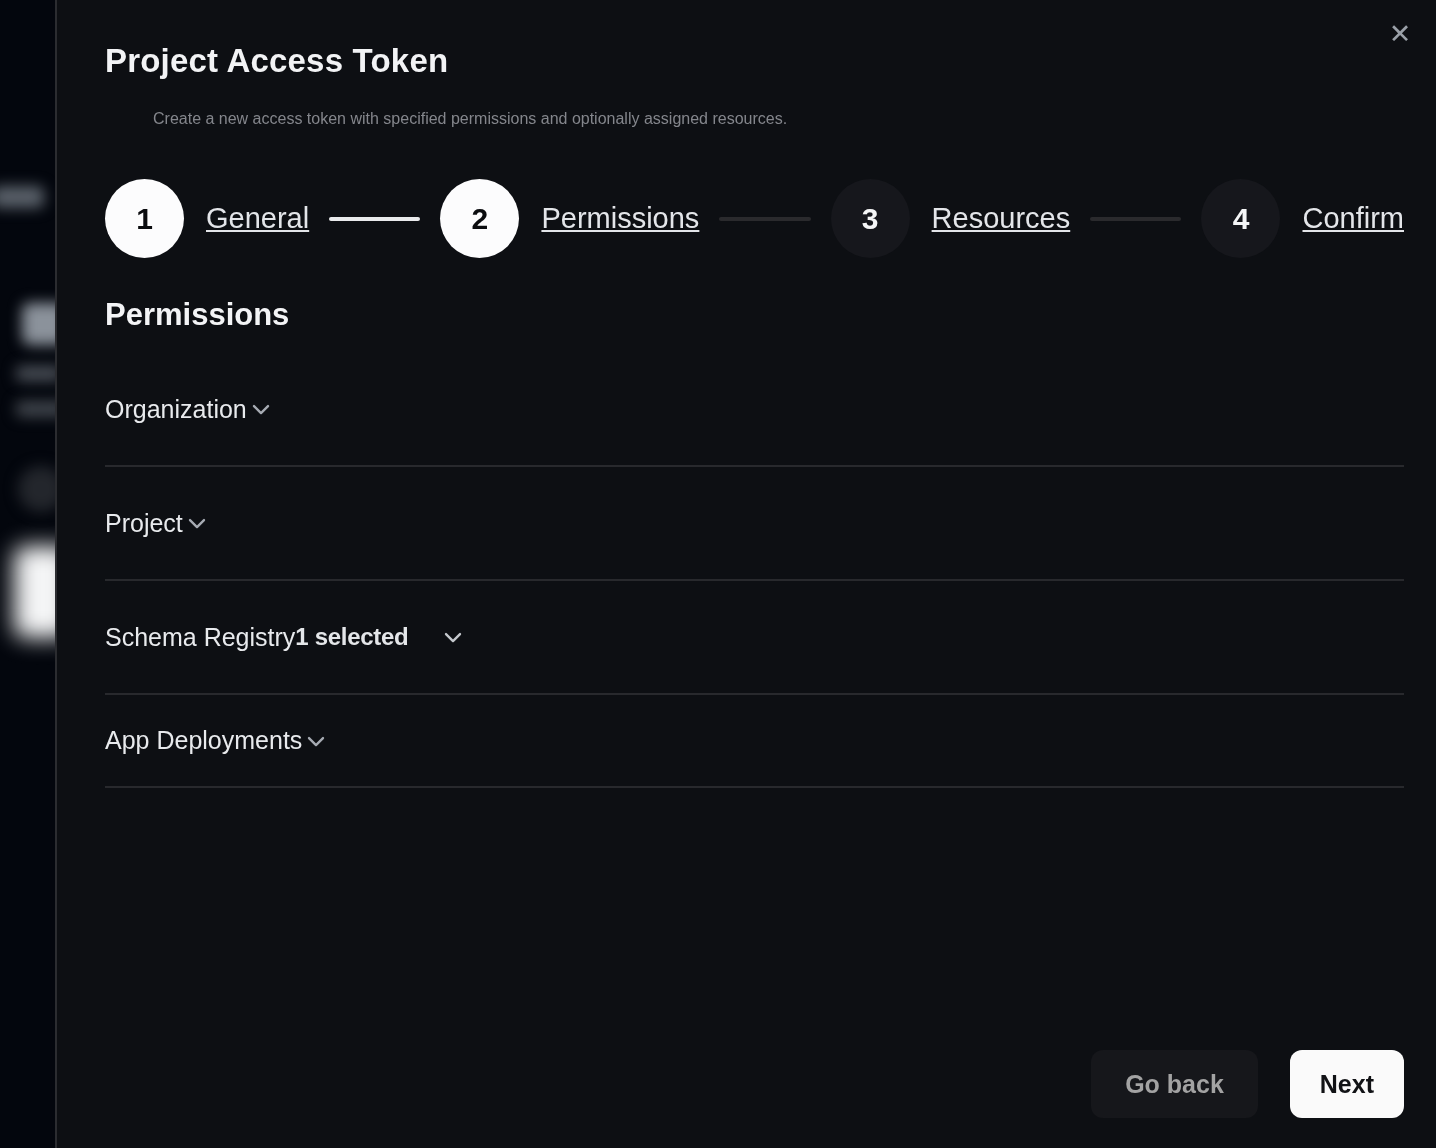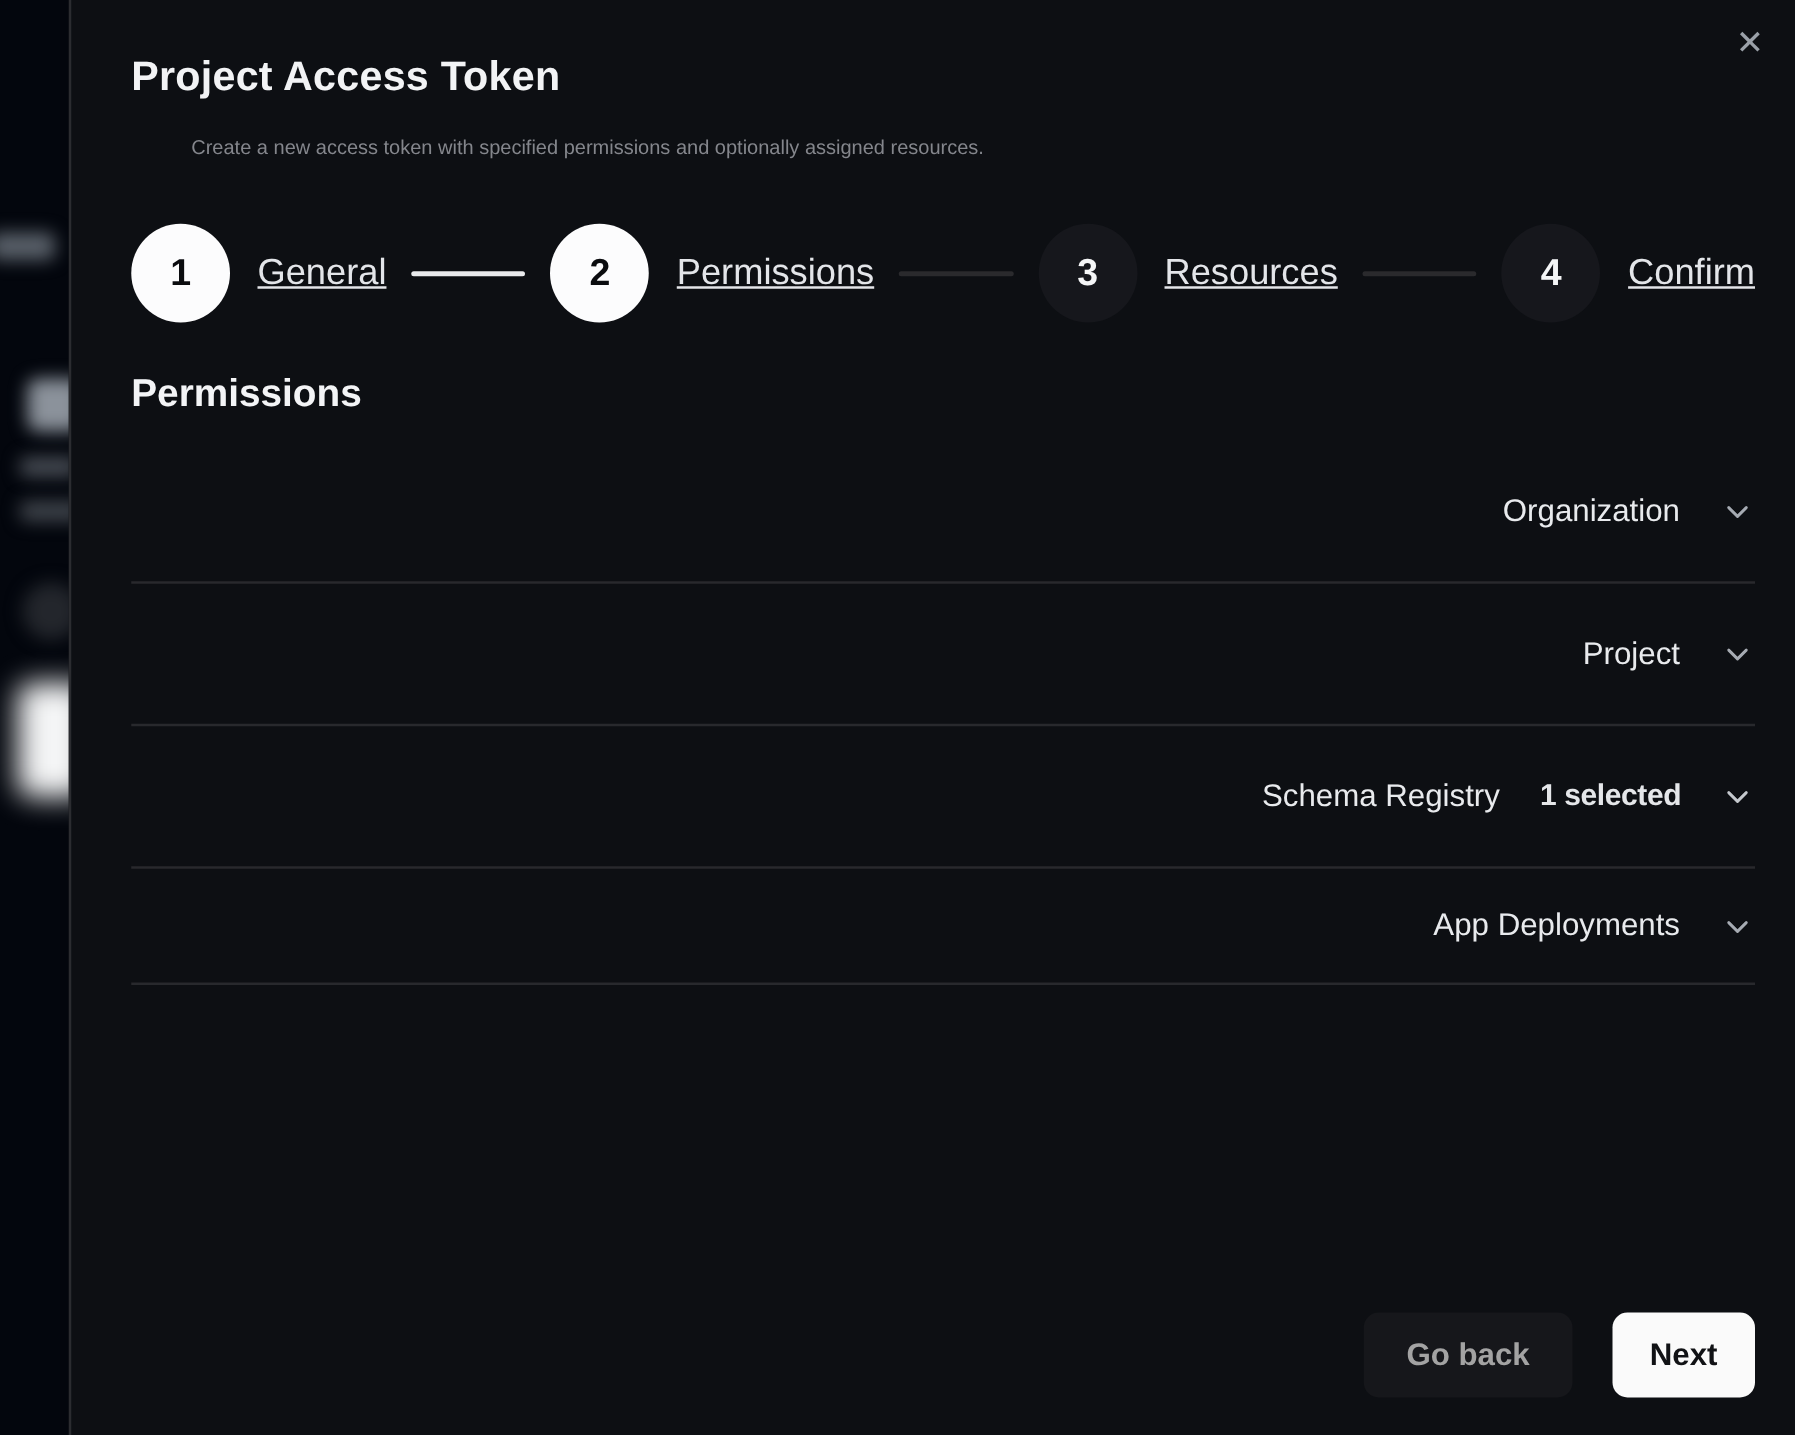--- a/index.html
+++ b/index.html
@@ -72,24 +72,23 @@
   .connector.done { background: #e9eaec; }
 
   
   .section-heading {
     position: absolute; left: 48px; top: 297px;
     font-size: 31px; font-weight: 700; color: #f3f4f6;
   }
   .perm-list { position: absolute; left: 48px; right: 32px; top: 353px; }
   .perm-row {
     height: 114px;
-    display: flex; align-items: center; justify-content: flex-end;
+    display: flex; align-items: center; justify-content: flex-start;
     border-bottom: 2px solid #28292d;
     cursor: pointer;
-    gap: 32px;
   }
   .perm-row.last { height: 93px; }
   .perm-label { font-size: 25px; font-weight: 500; color: #e8eaed; }
   .perm-right { display: flex; align-items: center; }
   .perm-count { font-size: 24px; font-weight: 600; color: #e4e6e9; margin-right: 31px; letter-spacing: -0.3px; }
   .perm-count:empty { margin-right: 0; }
   .chev { width: 28px; height: 28px; display: block; }
 
   
   .footer {

